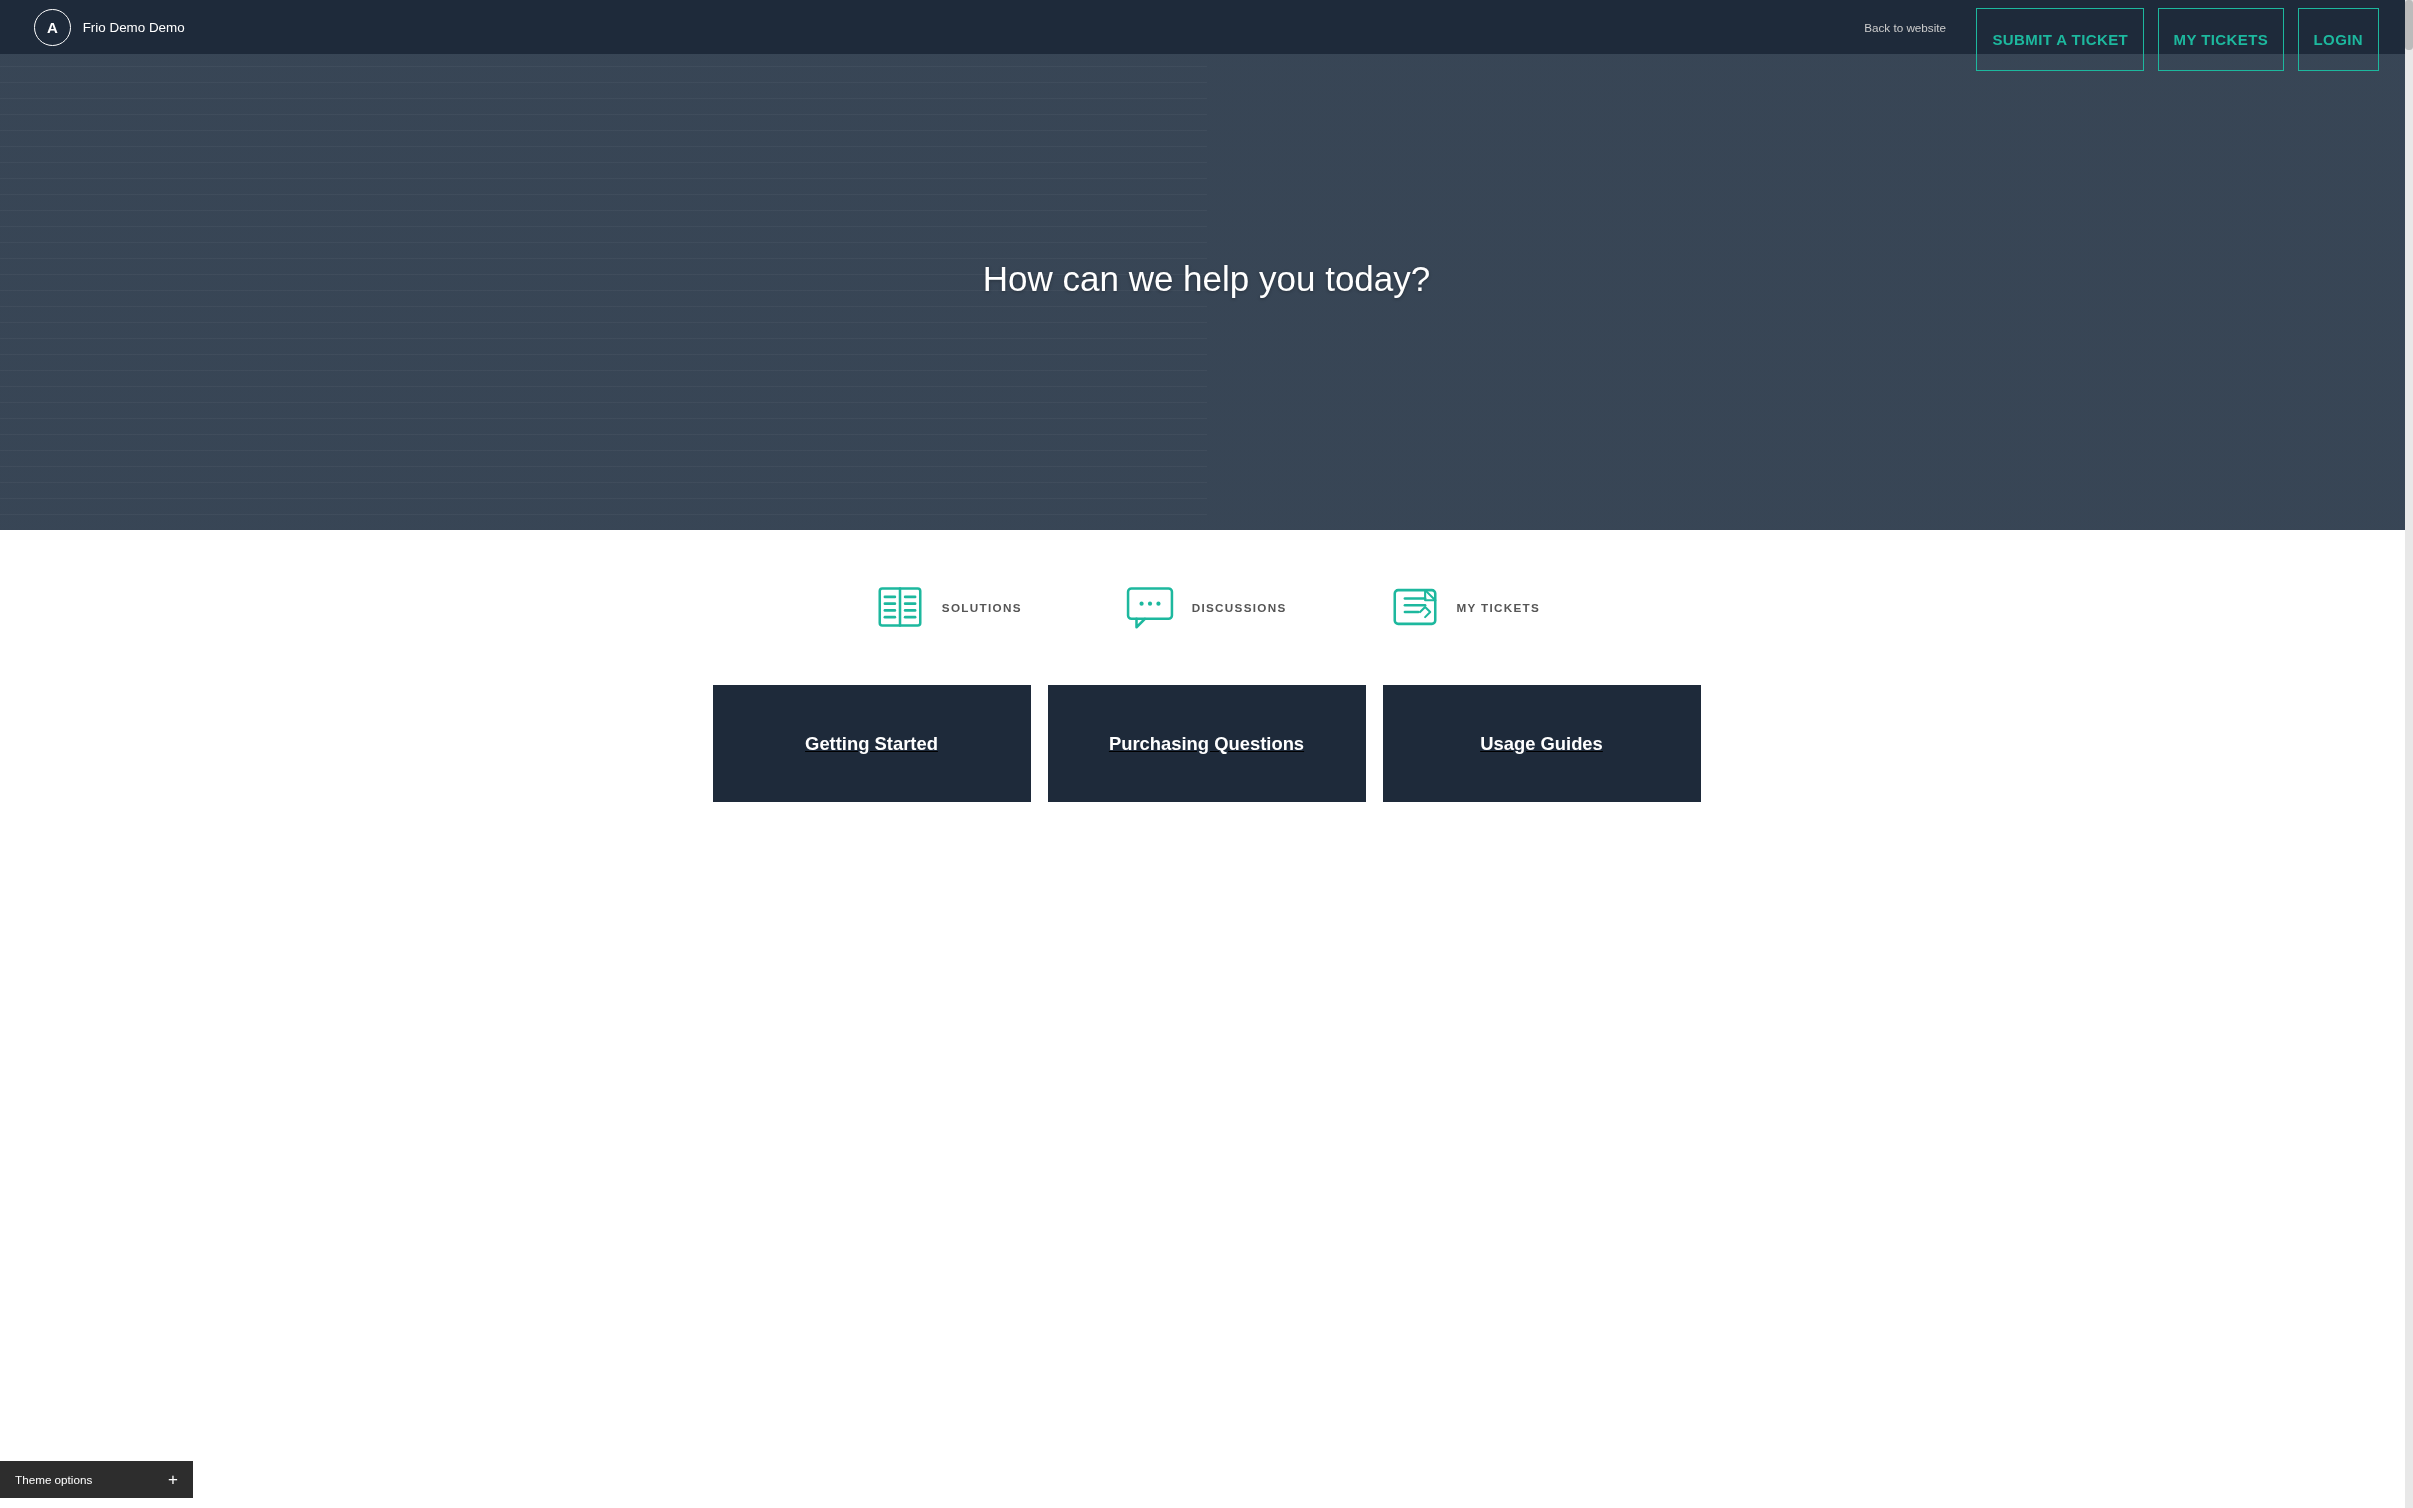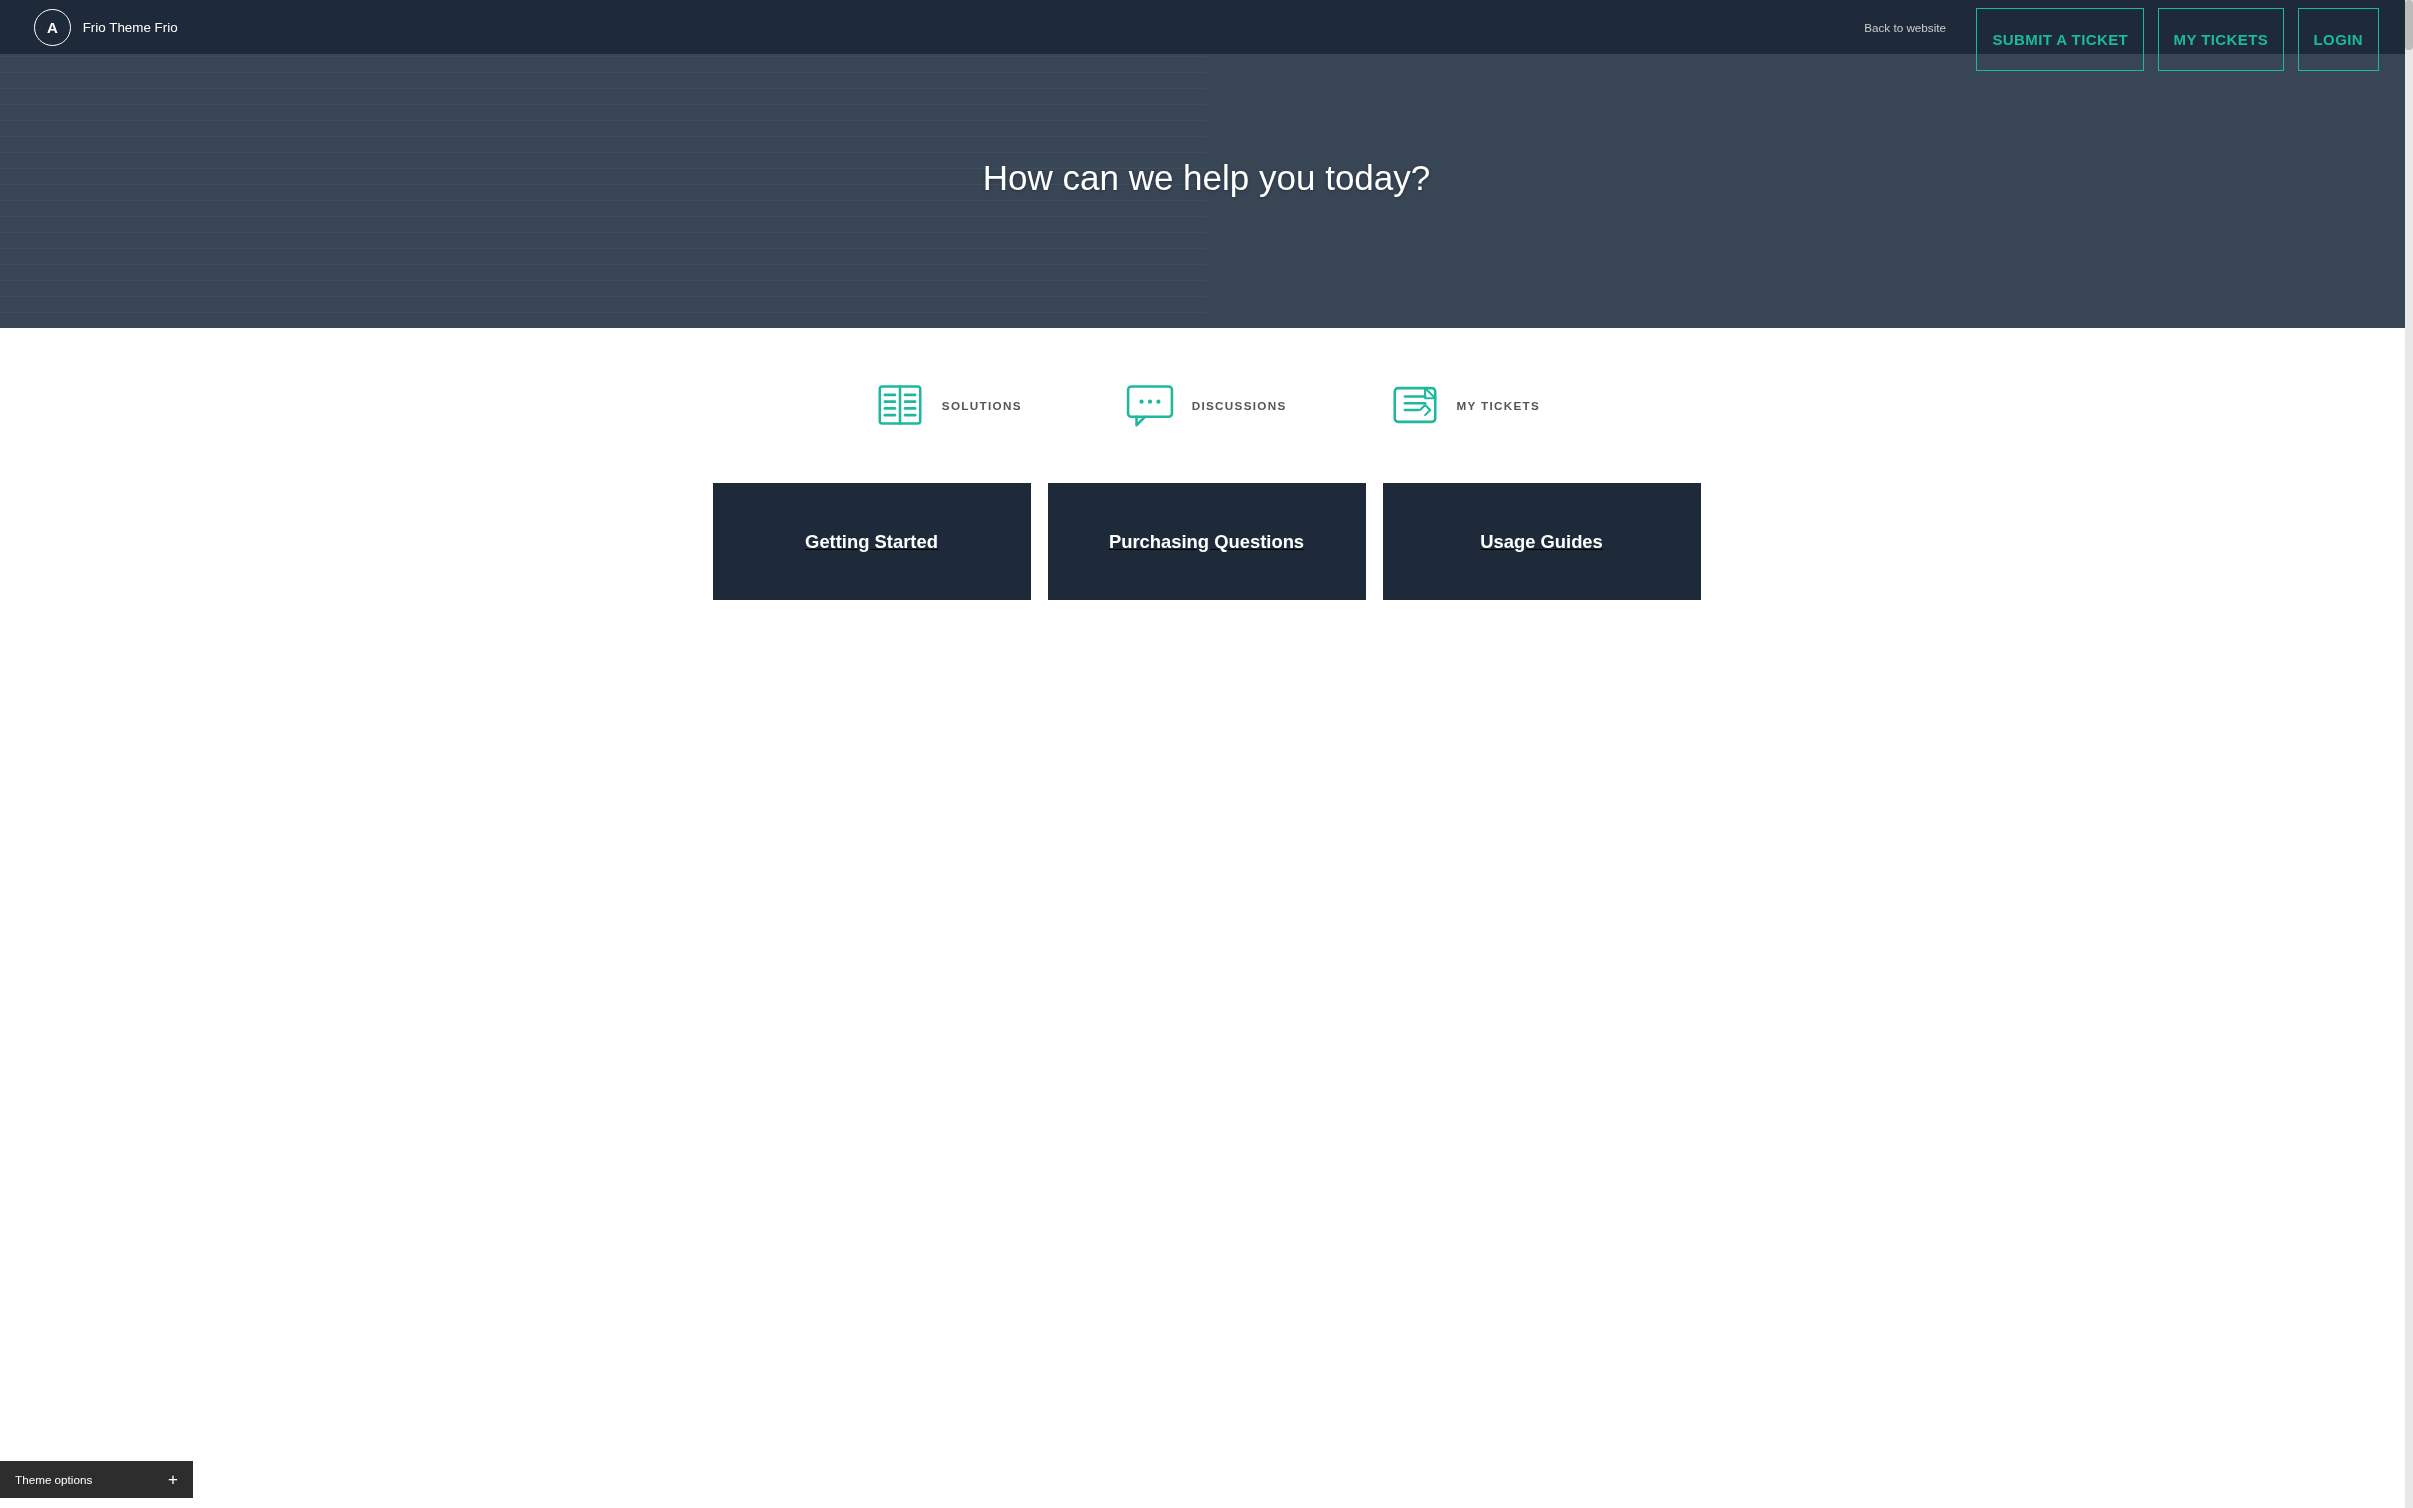--- a/index.html
+++ b/index.html
@@ -58,21 +58,21 @@
       font-weight: bold;
       cursor: pointer;
       letter-spacing: 0.4px;
       text-transform: uppercase;
       margin-top: 25px;
     }
 
     
     .hero {
       position: relative;
-      height: 274px;
+      height: 476px;
       background: linear-gradient(rgba(40,55,70,0.55), rgba(40,55,70,0.55)),
                   #7a8a9a;
       display: flex;
       flex-direction: column;
       align-items: center;
       justify-content: center;
       overflow: hidden;
     }
     
     .hero-bg {
@@ -258,21 +258,21 @@
     }
   </style>
 </head>
 <body>
 
 <nav class="navbar">
   <div class="navbar-left">
     <div class="logo-circle">
       <span>A</span>
     </div>
-    <span class="site-title">Frio Theme Frio</span>
+    <span class="site-title">Frio Demo Demo</span>
   </div>
   <div class="navbar-right">
     <a class="back-link" href="#">Back to website</a>
     <button class="nav-btn">SUBMIT A TICKET</button>
     <button class="nav-btn">MY TICKETS</button>
     <button class="nav-btn">LOGIN</button>
   </div>
 </nav>
 
 <section class="hero">

